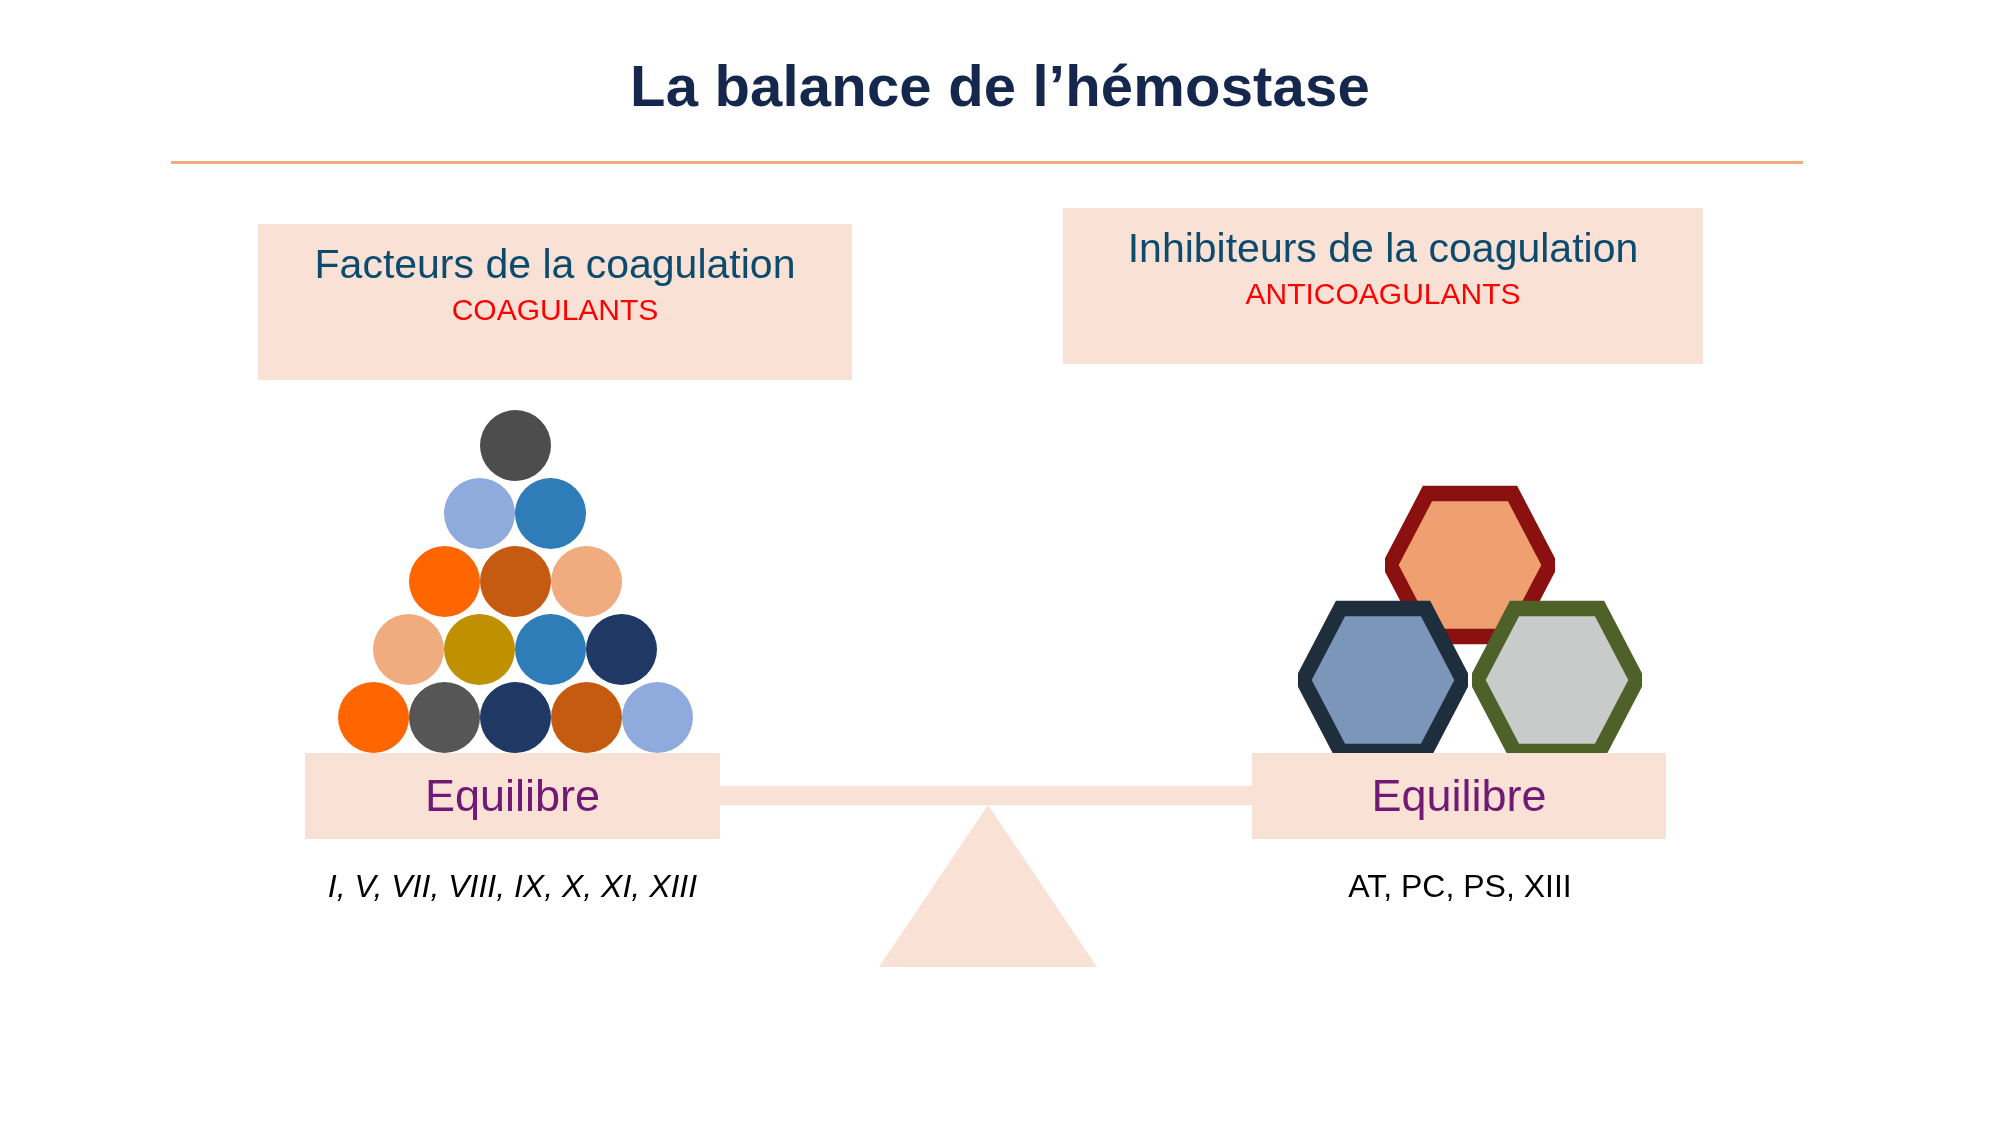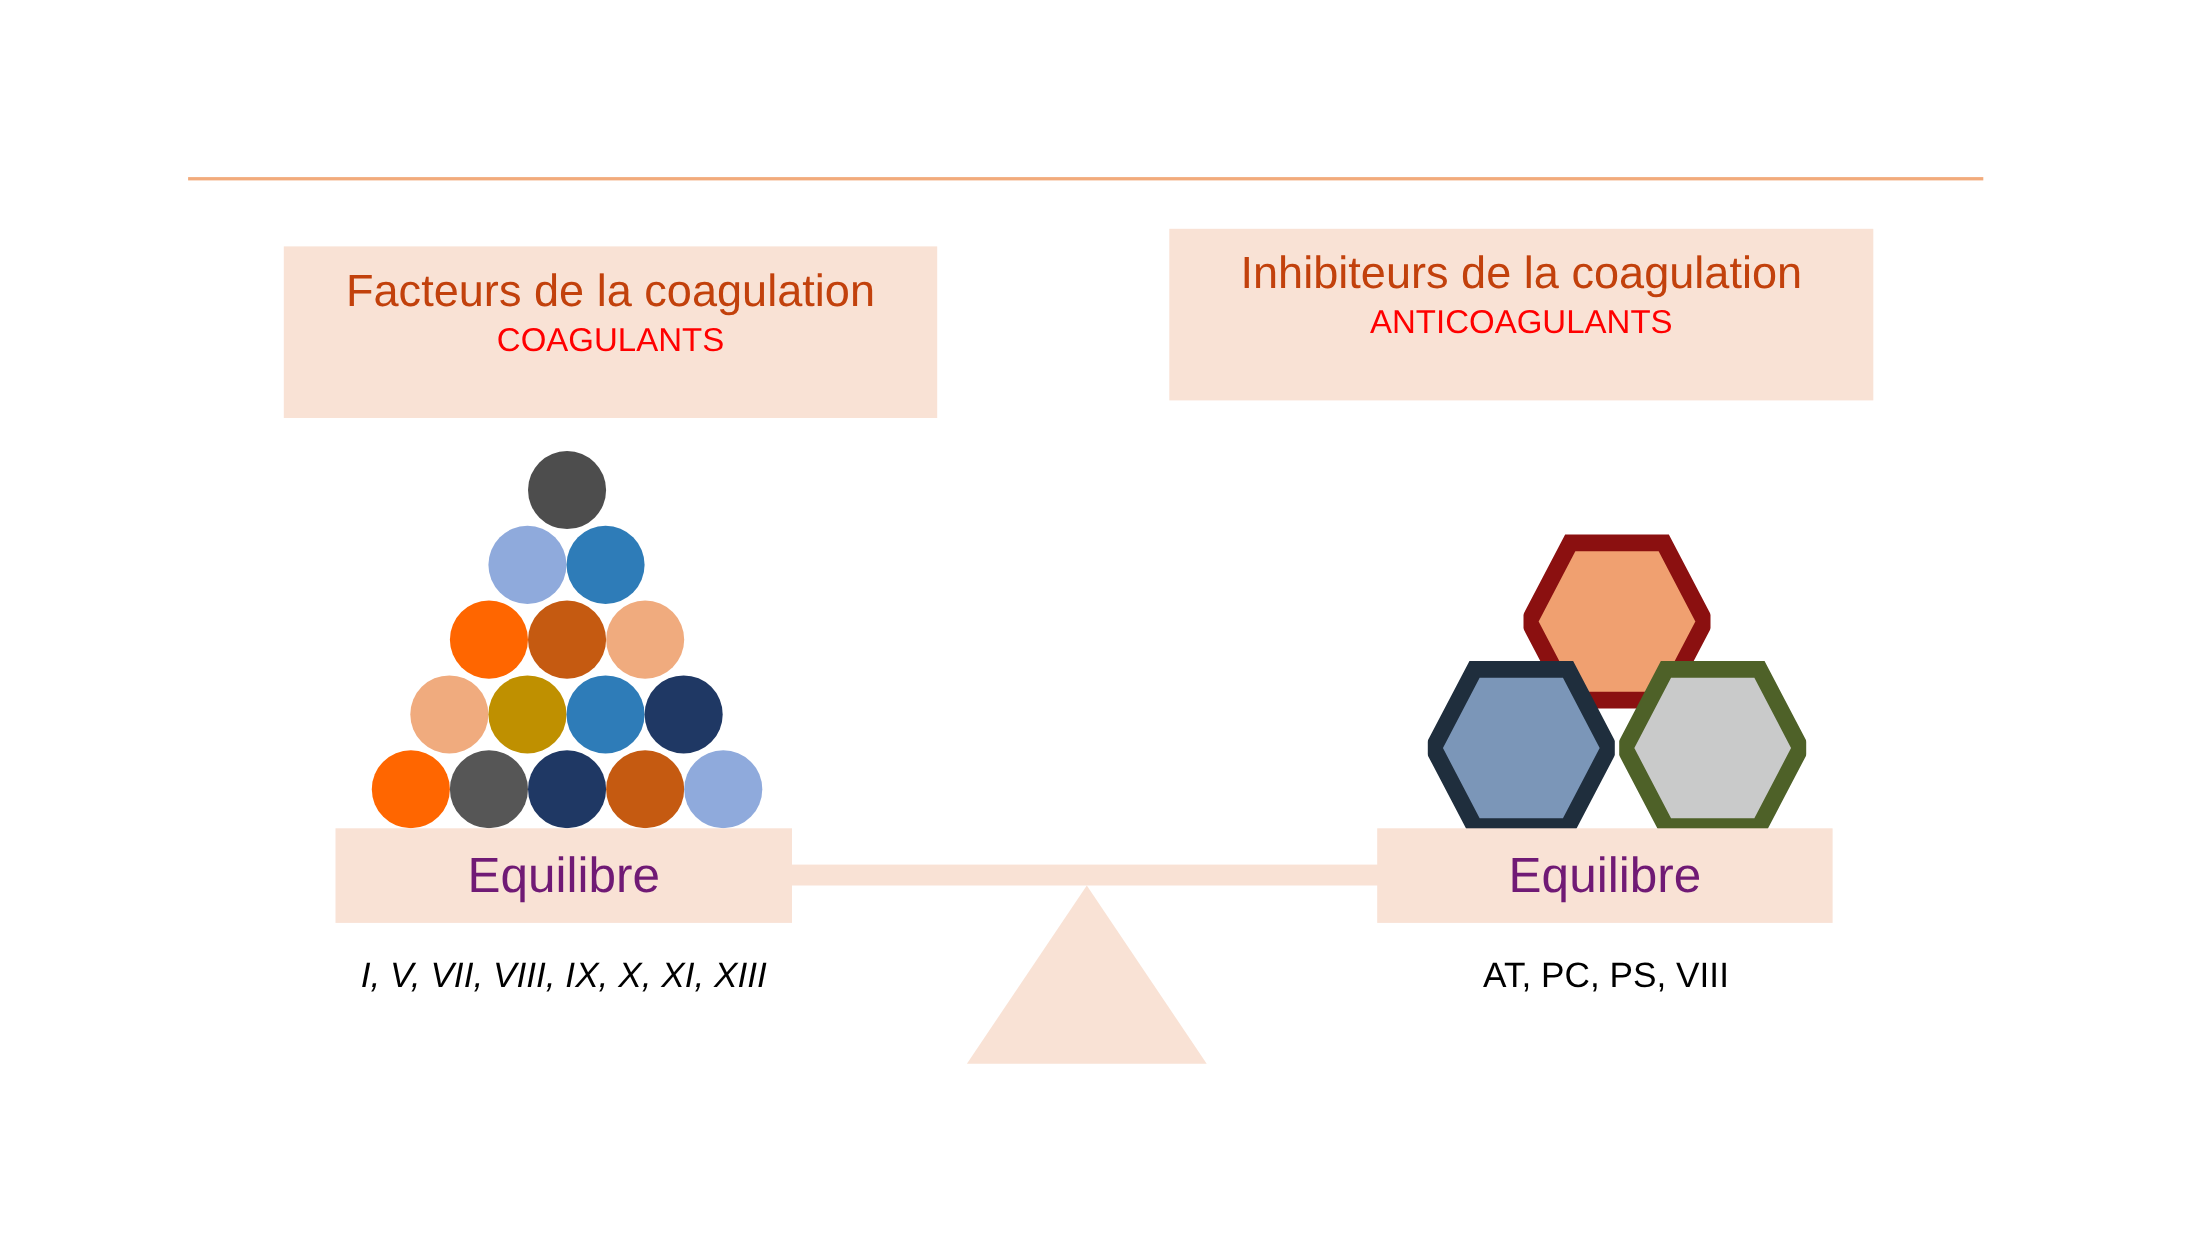--- a/index.html
+++ b/index.html
@@ -45,21 +45,21 @@
     position: absolute;
     background: #f9e2d5;
     box-sizing: border-box;
     padding-top: 14px;
   }
   #caption-left  { left: 258px;  top: 224px; width: 594px; height: 156px; }
   #caption-right { left: 1063px; top: 208px; width: 640px; height: 156px; }
 
   .caption-line1 {
     font-size: 41px;
-    color: #c2410c;
+    color: #0c4a6e;
     text-align: center;
     line-height: 1.28;
     white-space: nowrap;
   }
   .caption-line2 {
     font-size: 30px;
     color: #ff0000;
     text-align: center;
     line-height: 1.35;
     white-space: nowrap;
@@ -147,20 +147,21 @@
     white-space: nowrap;
   }
   #footnote-left  { left: 205px;  top: 868px; width: 615px; font-style: italic; }
   #footnote-right { left: 1180px; top: 868px; width: 560px; }
 </style>
 </head>
 <body>
 
 <div id="slide">
 
+  <div id="title">La balance de l’hémostase</div>
   <div id="title-rule"></div>
 
   <div class="caption-box" id="caption-left">
     <div class="caption-line1">Facteurs de la coagulation</div>
     <div class="caption-line2">COAGULANTS</div>
   </div>
 
   <div class="caption-box" id="caption-right">
     <div class="caption-line1">Inhibiteurs de la coagulation</div>
     <div class="caption-line2">ANTICOAGULANTS</div>
@@ -216,15 +217,15 @@
   <div id="fulcrum"></div>
 
   <div class="pan" id="pan-left">
     <span class="pan-label">Equilibre</span>
   </div>
   <div class="pan" id="pan-right">
     <span class="pan-label">Equilibre</span>
   </div>
 
   <div class="footnote" id="footnote-left">I, V, VII, VIII, IX, X, XI, XIII</div>
-  <div class="footnote" id="footnote-right">AT, PC, PS, VIII</div>
+  <div class="footnote" id="footnote-right">AT, PC, PS, XIII</div>
 
 </div>
 
 </body></html>

